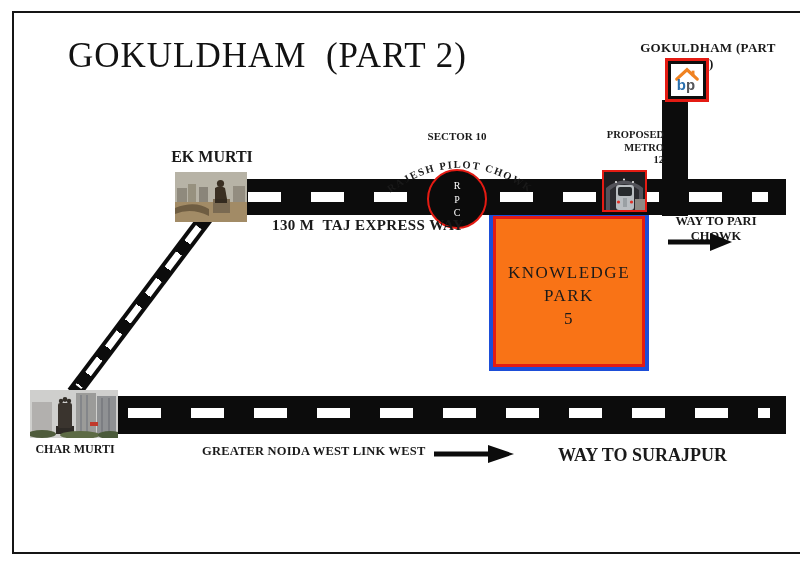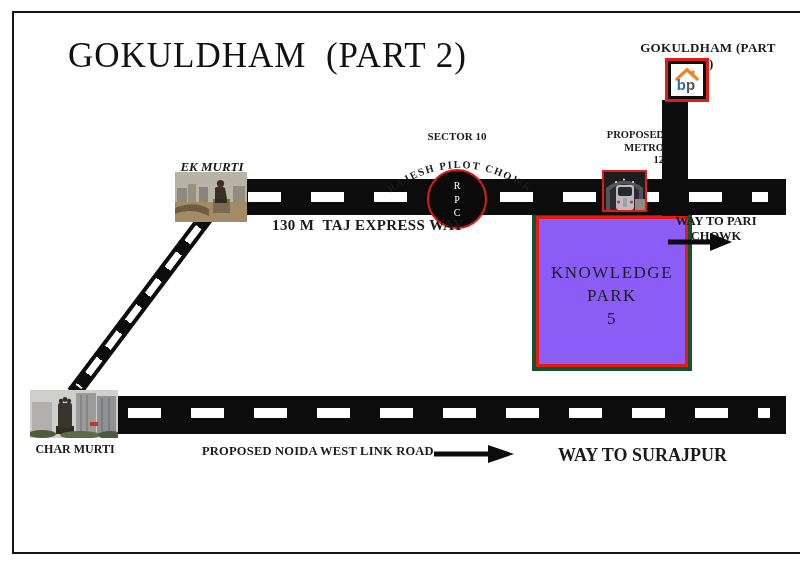--- a/index.html
+++ b/index.html
@@ -37,33 +37,33 @@
                 font-size:11px;font-weight:600;z-index:5;}
   .arc-svg{position:absolute;left:380px;top:148px;z-index:5;}
 
   
   .lbl{position:absolute;font-weight:600;z-index:5;}
   .taj-label{left:272px;top:217px;font-size:15px;white-space:pre;letter-spacing:.4px;}
   .metro-label{left:584px;top:129px;width:80px;text-align:right;font-size:10.5px;line-height:12.5px;}
   .pari-label{left:650px;top:214px;width:132px;text-align:center;font-size:12.5px;}
   .gn-label{left:202px;top:444px;font-size:12.5px;letter-spacing:.2px;}
   .surajpur-label{left:558px;top:445px;font-size:18px;}
-  .ek-label{left:162px;top:159px;width:100px;text-align:center;font-size:13px;font-style:italic;}
+  .ek-label{left:162px;top:148px;width:100px;text-align:center;font-size:16px;}
   .char-label{left:24px;top:442px;width:102px;text-align:center;font-size:12px;}
 
   
   .photo{position:absolute;z-index:4;overflow:hidden;}
   .ek-img{left:175px;top:172px;width:72px;height:50px;}
   .char-img{left:30px;top:390px;width:88px;height:48px;}
   .metro-img{left:602px;top:170px;width:41px;height:38px;border:2px solid #e41b13;}
   .photo svg{display:block;}
 
   
   .kp-box{position:absolute;left:489px;top:212px;width:160px;height:159px;
-          border:4px solid #14532d;box-sizing:border-box;z-index:1;background:#8b5cf6;margin-left:43px;}
+          border:4px solid #1d4ed8;box-sizing:border-box;z-index:1;background:#f97316;}
   .kp-inner{position:absolute;inset:0;border:3px solid #e41b13;box-sizing:border-box;
             text-align:center;padding-top:42px;font-size:17px;line-height:23px;letter-spacing:1.5px;}
 
   .arrow{position:absolute;z-index:5;}
   .pari-arrow{left:668px;top:232px;}
   .gn-arrow{left:434px;top:443px;}
 </style>
 </head>
 <body>
 
@@ -105,21 +105,21 @@
       <textPath href="#arcpath" startOffset="50%" text-anchor="middle">RAJESH PILOT CHOWK</textPath>
     </text>
   </svg>
   <div class="rpc-circle">
     <span>R</span>
     <span>P</span>
     <span>C</span>
   </div>
 
   <div class="lbl taj-label">130 M  TAJ EXPRESS WAY</div>
-  <div class="lbl gn-label">PROPOSED NOIDA WEST LINK ROAD</div>
+  <div class="lbl gn-label">GREATER NOIDA WEST LINK WEST</div>
   <div class="lbl pari-label">WAY TO PARI CHOWK</div>
   <div class="lbl surajpur-label">WAY TO SURAJPUR</div>
 
   <svg class="arrow pari-arrow" width="64" height="20">
     <line x1="0" y1="10" x2="44" y2="10" stroke="#0c0c0c" stroke-width="5"></line>
     <polygon points="42,1 64,10 42,19" fill="#0c0c0c"></polygon>
   </svg>
   <svg class="arrow gn-arrow" width="80" height="22">
     <line x1="0" y1="11" x2="56" y2="11" stroke="#0c0c0c" stroke-width="5"></line>
     <polygon points="54,2 80,11 54,20" fill="#0c0c0c"></polygon>

